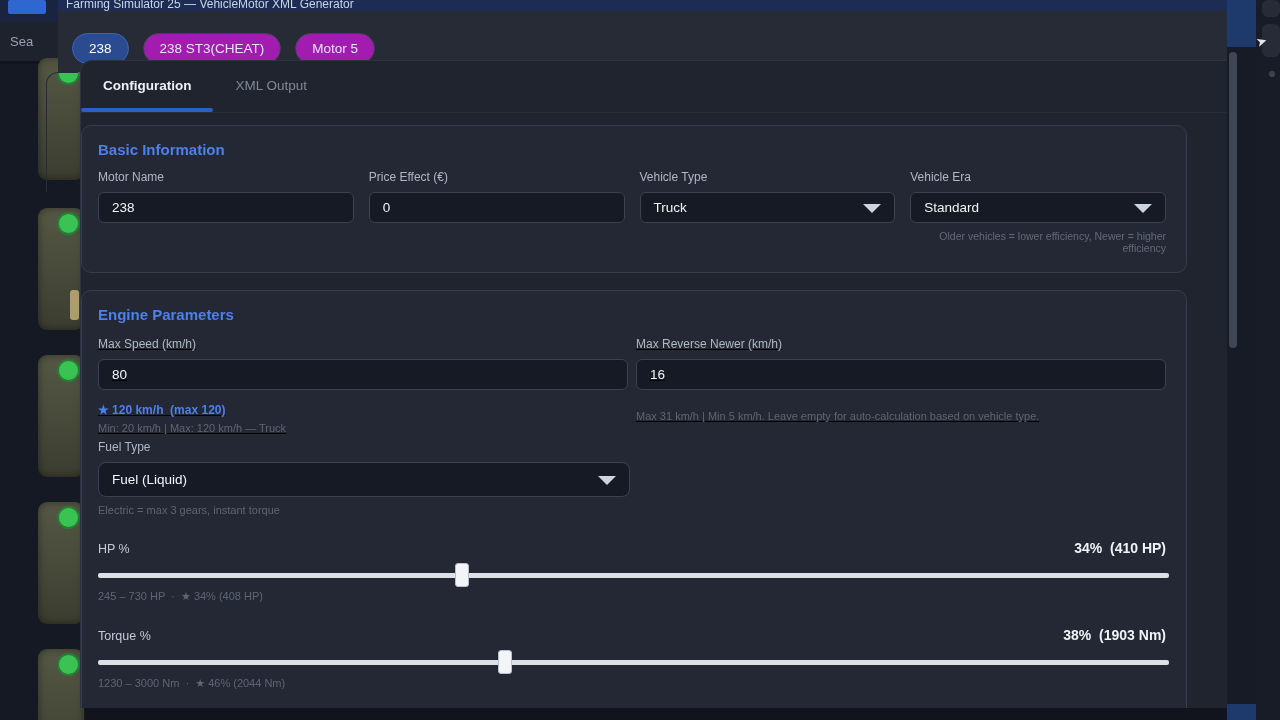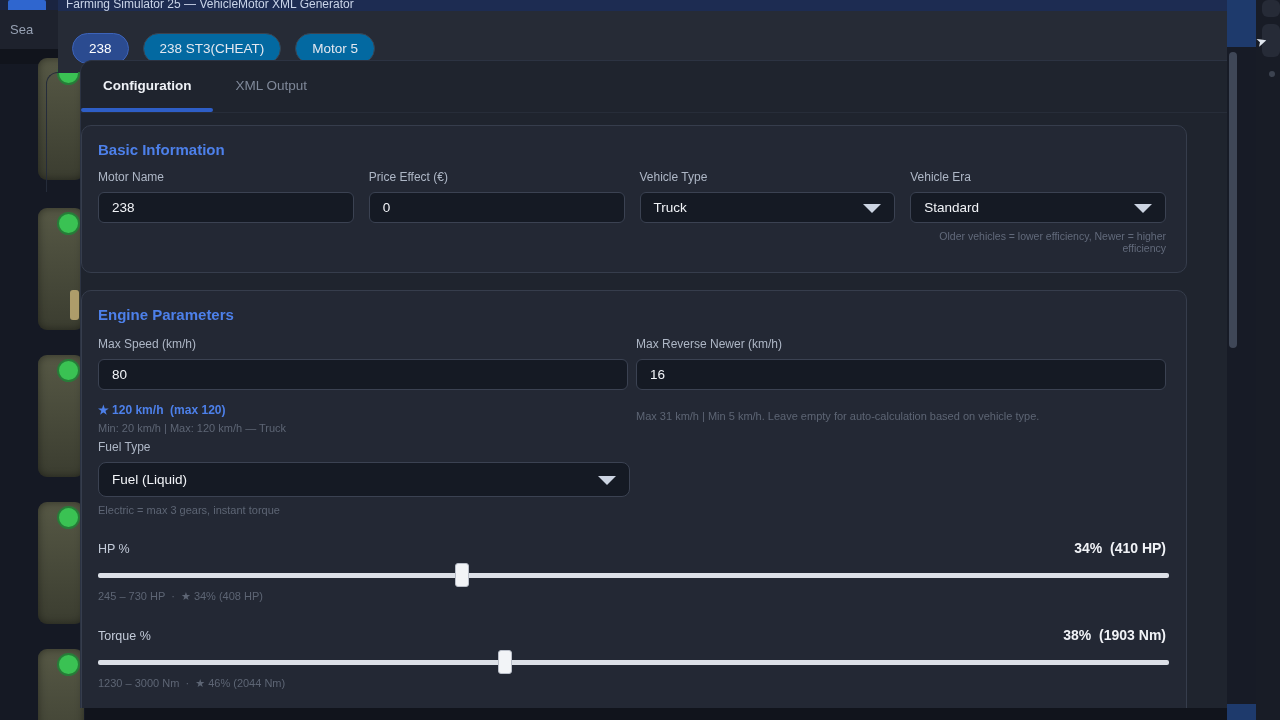--- a/index.html
+++ b/index.html
@@ -3,21 +3,21 @@
 <meta charset="utf-8">
 <style>
   * { margin:0; padding:0; box-sizing:border-box; }
   html,body { width:1280px; height:720px; overflow:hidden; background:#11141c;
               font-family:"Liberation Sans", sans-serif; }
   .abs { position:absolute; }
 
   
   #bg-header   { left:0; top:0; width:85px; height:25px; background:#1a2440; }
   #bg-blue-btn { left:8px; top:0; width:38px; height:14px; background:#2f66cf; border-radius:2px; }
-  #bg-search-row { left:0; top:10px; width:85px; height:39px; background:#1e222d;
+  #bg-search-row { left:0; top:22px; width:85px; height:39px; background:#1e222d;
                    color:#97a1b3; font-size:13px; line-height:39px; padding-left:10px; }
   #bg-list { left:0; top:64px; width:85px; height:656px; background:#151924; }
   .veh-card { position:absolute; left:38px; width:46px; height:122px; border-radius:9px;
               background:linear-gradient(#565845,#3b3d30); box-shadow:inset 0 0 8px rgba(0,0,0,.45); }
   .veh-badge { position:absolute; left:19px; top:4px; width:23px; height:23px; border-radius:50%;
                background:#3ac253; border:2px solid #277c38; }
   .veh-detail { position:absolute; left:32px; top:82px; width:9px; height:30px;
                 background:#c9b478; border-radius:3px; opacity:.8; }
   #bg-panel-corner { left:46px; top:72px; width:32px; height:120px;
                      border-left:1px solid #252c3a; border-top:1px solid #252c3a;
@@ -36,40 +36,40 @@
   #strip-blue-bottom { left:1227px; top:704px; width:29px; height:16px; background:#1e3a6c; }
   #modal-scrollbar-thumb { left:1229px; top:52px; width:8px; height:296px;
                            background:#3f4757; border-radius:4px; }
 
   
   #title-bar { left:58px; top:0; width:1169px; height:11px; background:#1d2c52; overflow:hidden; }
   #title-bar span { position:absolute; left:8px; top:-3px; font-size:12px; color:#c9d4e8; white-space:nowrap; }
   #chips-row { left:58px; top:11px; width:1169px; height:61px; background:#262b36;
                display:flex; align-items:flex-end; gap:14px; padding:0 0 8px 14px; }
   .chip { height:31px; line-height:29px; padding:0 16px; border-radius:17px; font-size:13.5px;
-          background:#0369a1; border:1px solid #3c434f; color:#e4e8f0; white-space:nowrap; }
+          background:#a21caf; border:1px solid #3c434f; color:#e4e8f0; white-space:nowrap; }
   .chip.active { background:#2b4b90; border-color:#3d63b8; color:#ffffff; }
 
   
   #panel { left:80px; top:60px; width:1147px; height:648px; background:#1f242e;
            border-left:1px solid #2c3342; border-top:1px solid #2c3342;
            border-top-left-radius:12px; overflow:hidden; }
   #tabs-row { height:52px; border-bottom:1px solid #272d39; display:flex; }
   .tab { padding:0 22px; line-height:50px; font-size:13.5px; position:relative; color:#7f8899; }
   .tab.active { color:#eef1f6; font-weight:bold; }
   .tab.active::after { content:""; position:absolute; left:0; right:0; bottom:0; height:4px;
                        background:#2e5ec6; border-radius:3px; }
 
   .card { margin:12px 40px 0 0; background:#232834; border:1px solid #363d4c;
           border-radius:10px; padding:15px 20px 18px 16px; }
   #card-engine { margin-top:17px; height:520px; }
   .section-title { color:#4d80ea; font-size:15px; font-weight:bold; }
 
   .grid4 { display:grid; grid-template-columns:repeat(4,1fr); gap:15px; margin-top:12px; }
-  .grid2 { display:grid; grid-template-columns:repeat(2,1fr); gap:8px; margin-top:14px; }
+  .grid2 { display:grid; grid-template-columns:repeat(2,1fr); gap:8px; margin-top:14px;text-decoration:underline; }
   .field-label { font-size:12px; color:#aeb7c6; margin-bottom:8px; }
   .tbox { height:31px; background:#151a24; border:1px solid #3b4252; border-radius:6px;
           color:#f2f4f8; font-size:13.5px; line-height:29px; padding:0 13px; position:relative; }
   .caret { position:absolute; right:13px; top:50%; margin-top:-4px; width:0; height:0;
            border-left:9px solid transparent; border-right:9px solid transparent;
            border-top:9px solid #ccd4e2; }
   .helper { font-size:10.5px; color:#626a7b; margin-top:7px; }
   .helper.right { text-align:right; }
   .note { font-size:11px; color:#5d6574; }
   .suggestion { font-size:12px; font-weight:bold; color:#4d80ea; margin-top:13px; white-space:pre; }

